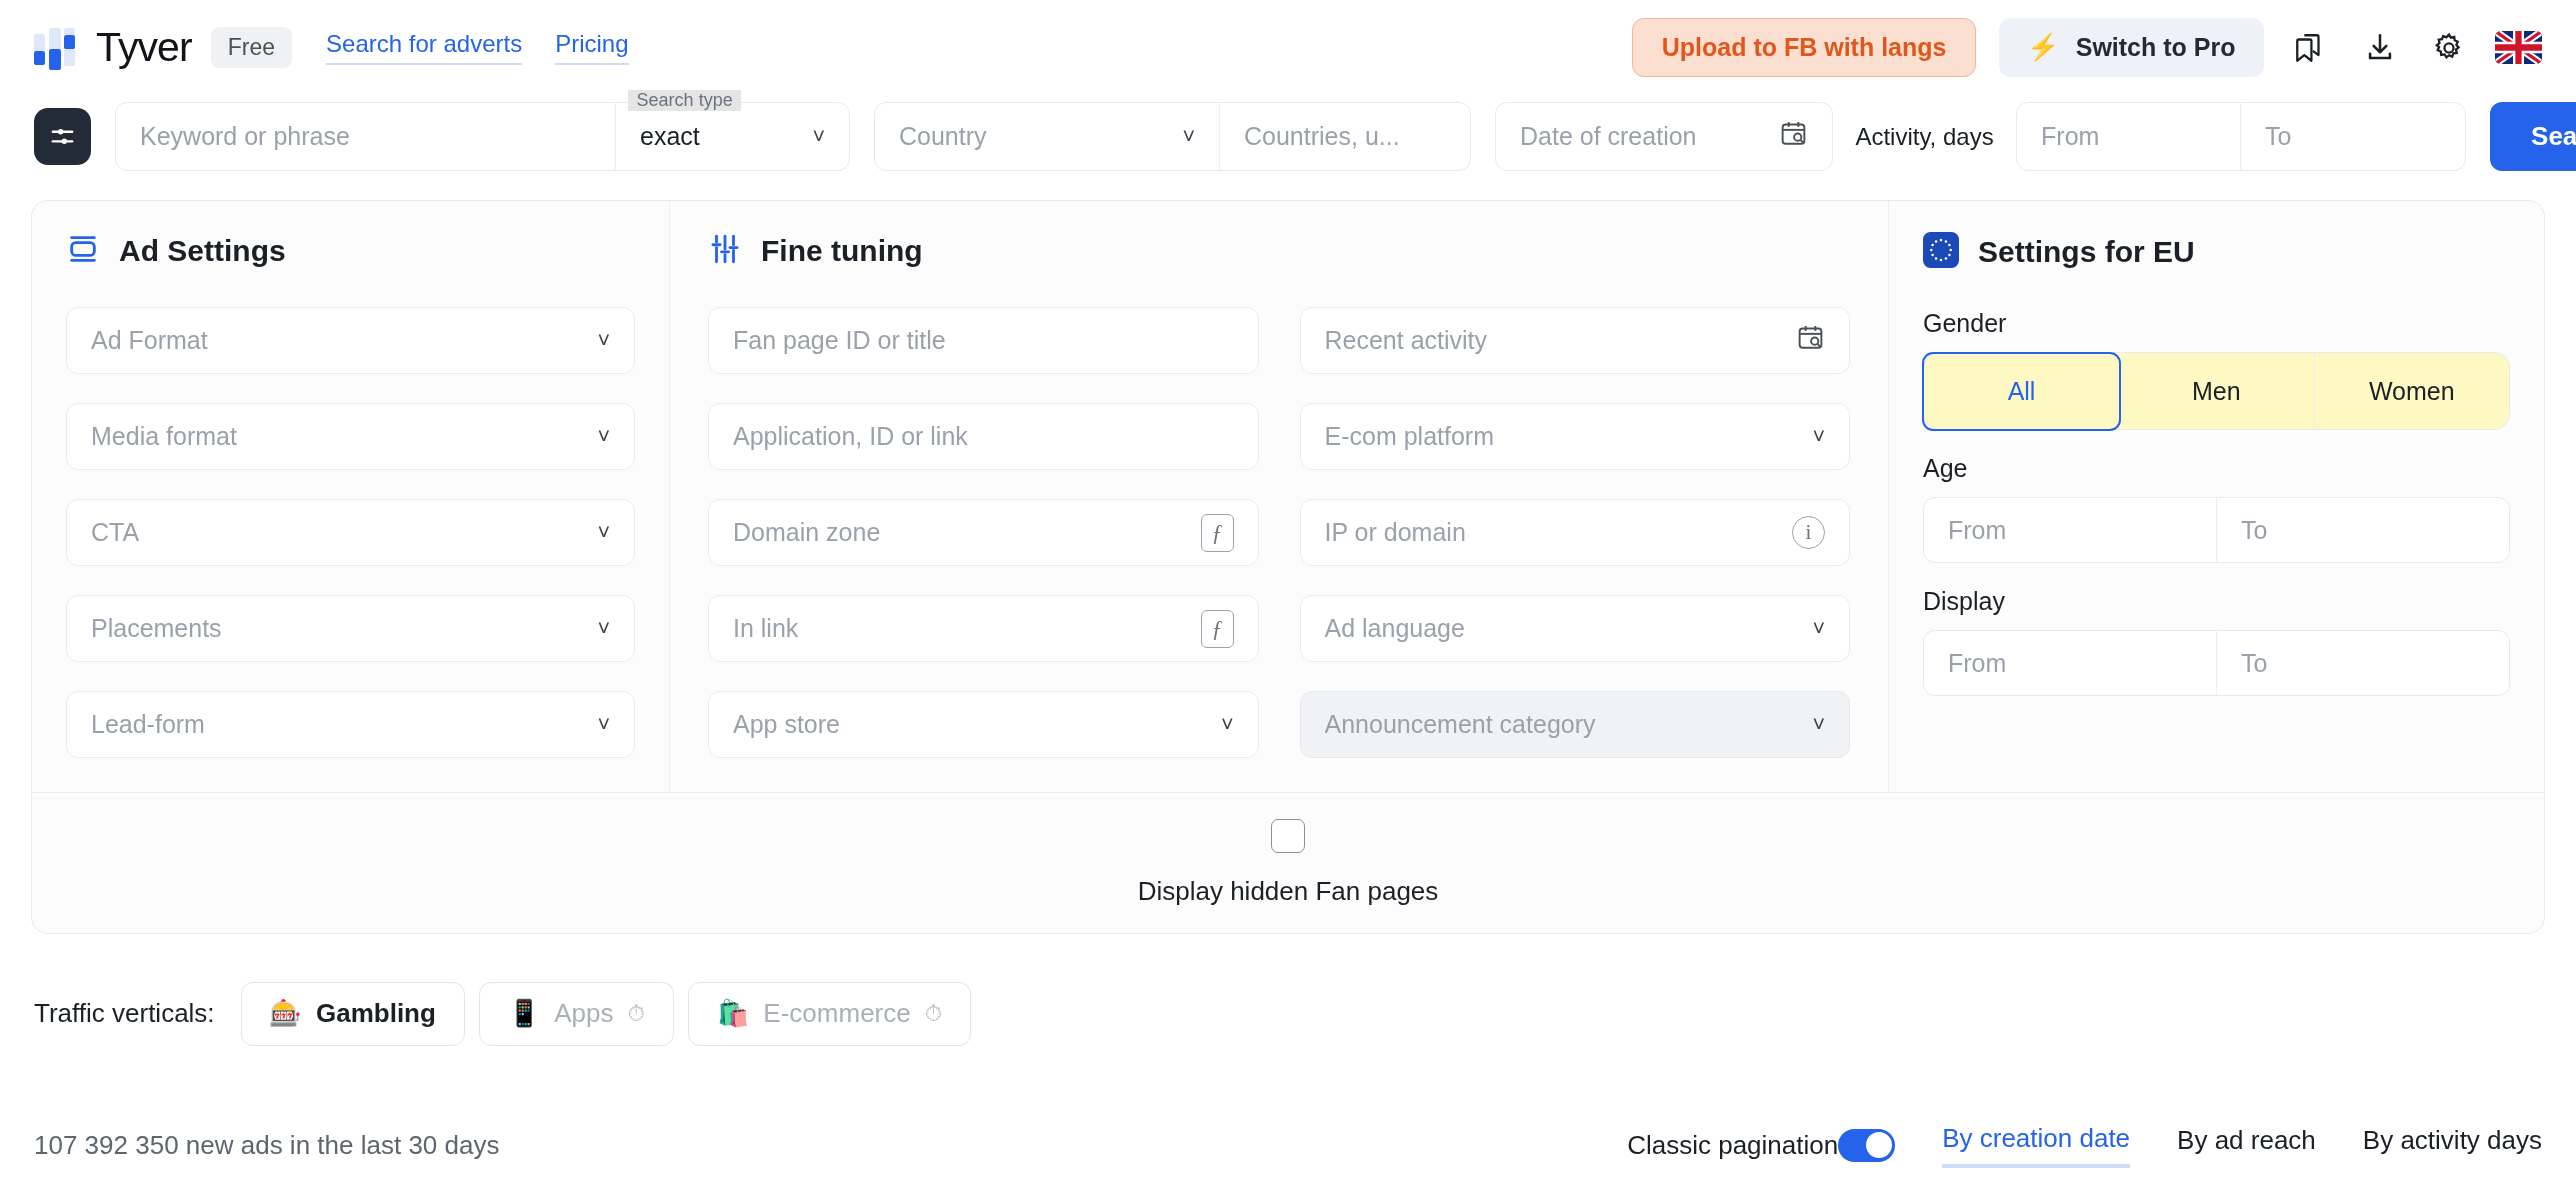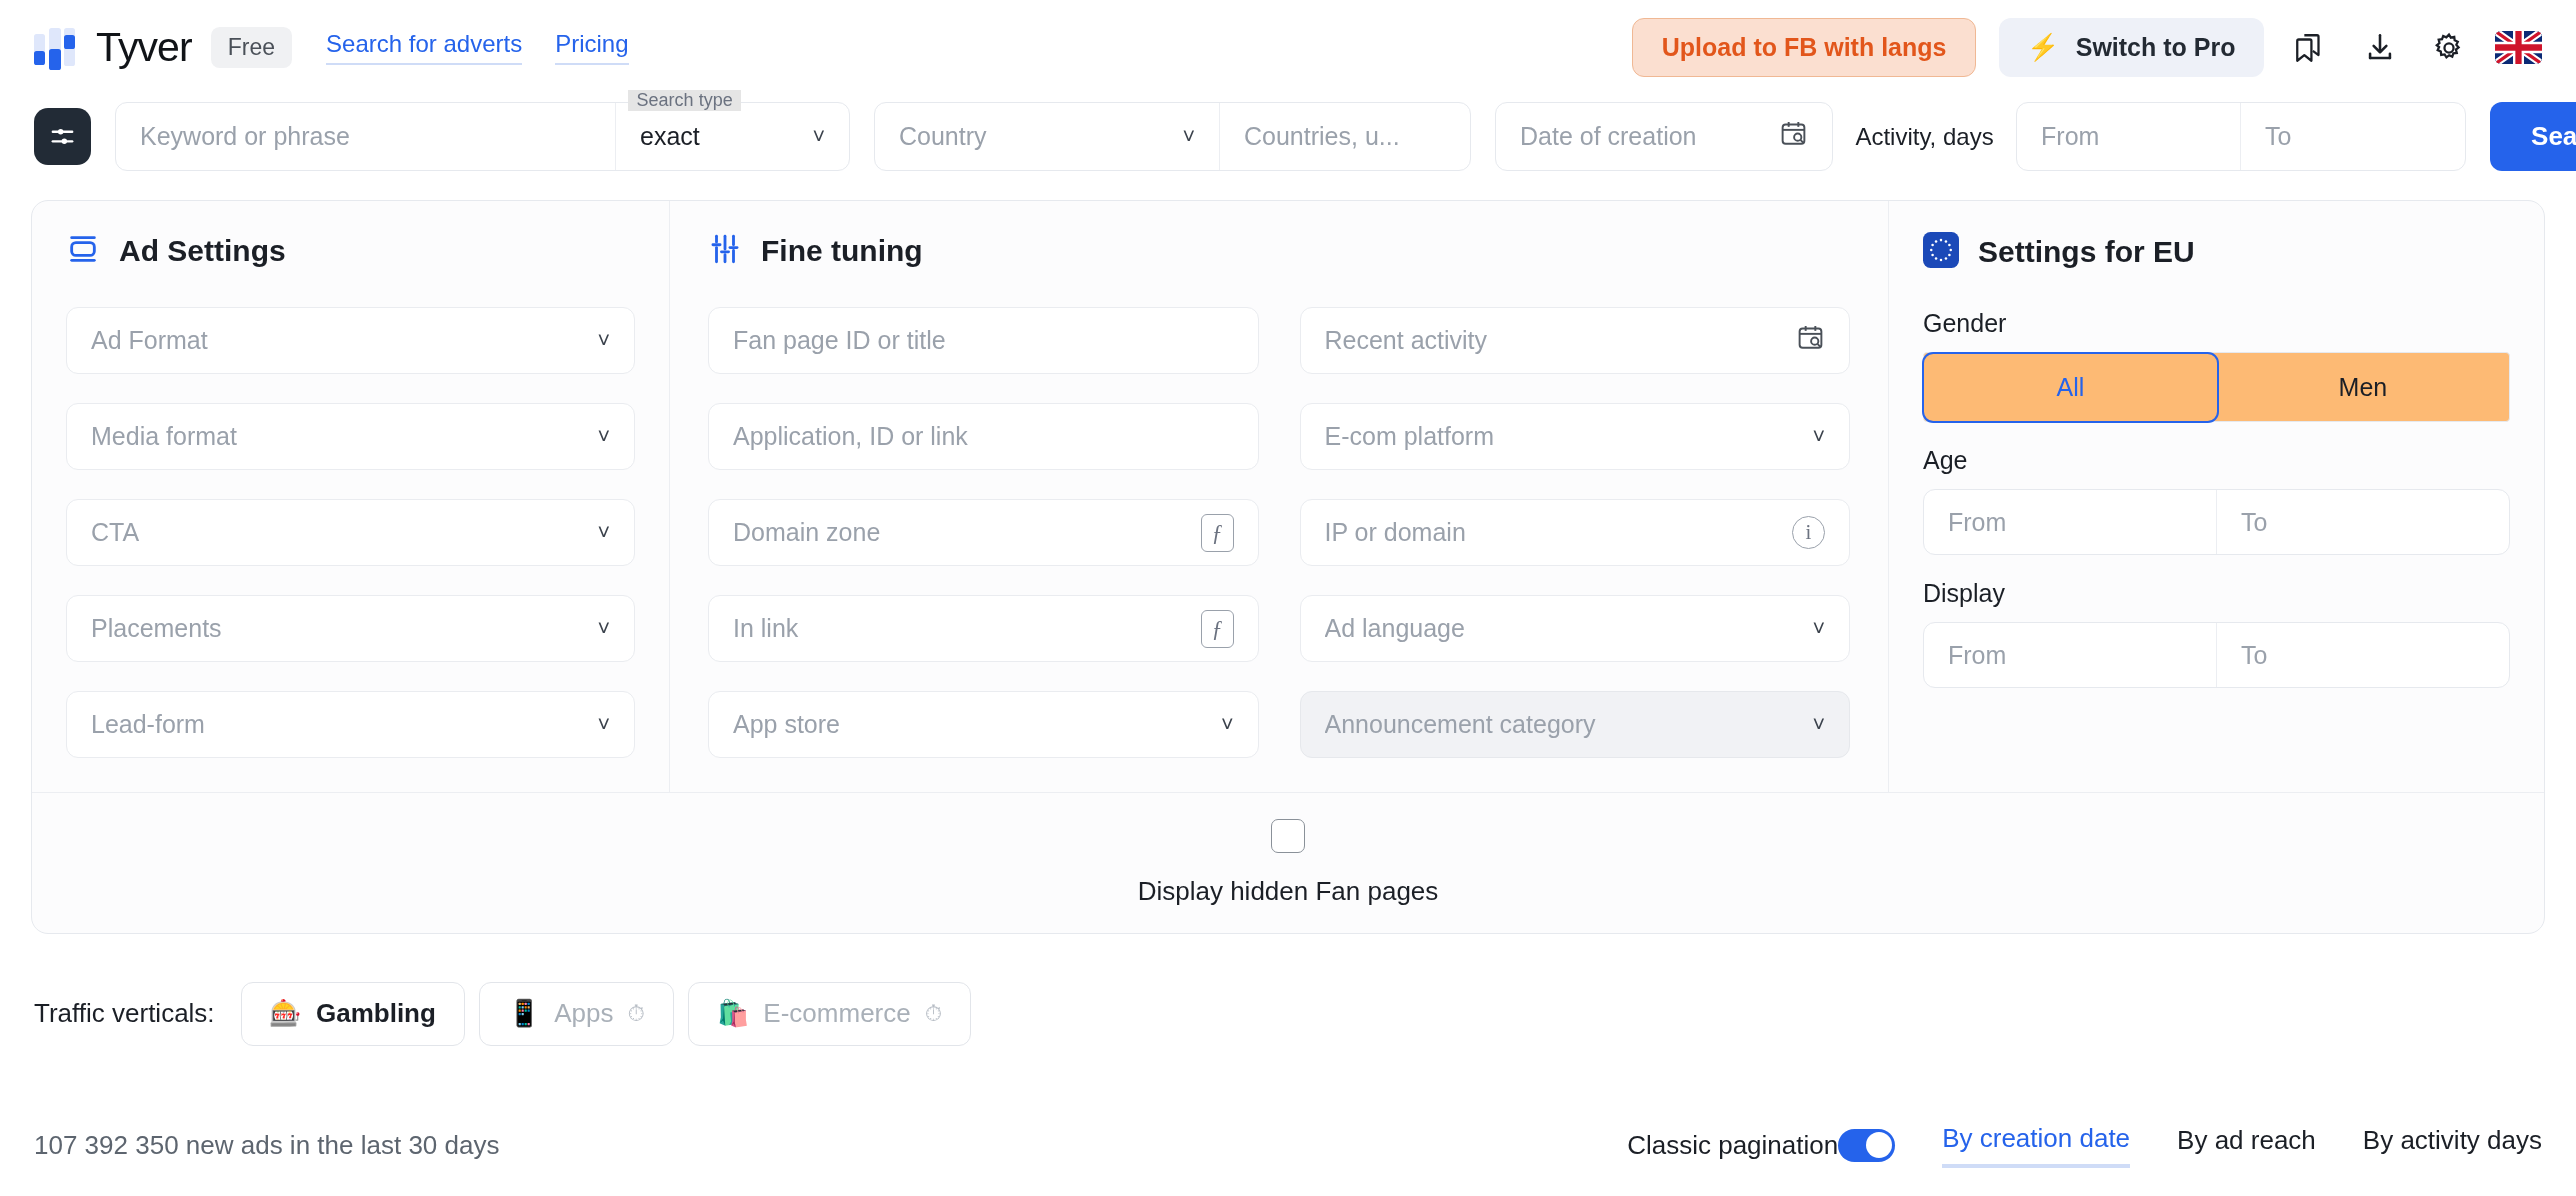--- a/index.html
+++ b/index.html
@@ -124,21 +124,21 @@
   }
   .info-c{
     width:33px;height:33px;border:1.7px solid #9aa1ab;border-radius:50%;
     display:flex;align-items:center;justify-content:center;
     font-size:21px;color:#6b7280;font-family:"Liberation Serif",serif;
   }
   .grid2{display:grid;grid-template-columns:1fr 1fr;gap:0 41px;}
 
   
   .eu-lbl{font-size:25px;color:#1b1f26;margin-bottom:14px;}
-  .seg3{display:flex;height:70px;border:1.7px solid #e6e9ee;border-radius:4px;background:#fdba74;margin-bottom:24px;}
+  .seg3{display:flex;height:78px;border:1.7px solid #e6e9ee;border-radius:16px;background:#fef9c3;margin-bottom:24px;}
   .seg3 div{
     flex:1;display:flex;align-items:center;justify-content:center;
     font-size:25px;color:#1b1f26;cursor:pointer;border-right:1.7px solid #eceef2;
   }
   .seg3 div:last-child{border-right:none;}
   .seg3 div.active{
     border:2.6px solid #2563eb;border-radius:11.2px;color:#2563eb;font-weight:400;
     margin:-1.7px;
   }
   .pair{display:flex;height:66px;border:1.7px solid #e6e9ee;border-radius:12px;background:#fff;margin-bottom:24px;}
@@ -447,20 +447,21 @@
               </g>
             </svg>
           </span>
           <span class="sec-title">Settings for EU</span>
         </div>
 
         <div class="eu-lbl">Gender</div>
         <div class="seg3">
           <div class="active">All</div>
           <div>Men</div>
+          <div>Women</div>
         </div>
 
         <div class="eu-lbl">Age</div>
         <div class="pair">
           <div>From</div>
           <div>To</div>
         </div>
 
         <div class="eu-lbl">Display</div>
         <div class="pair">

